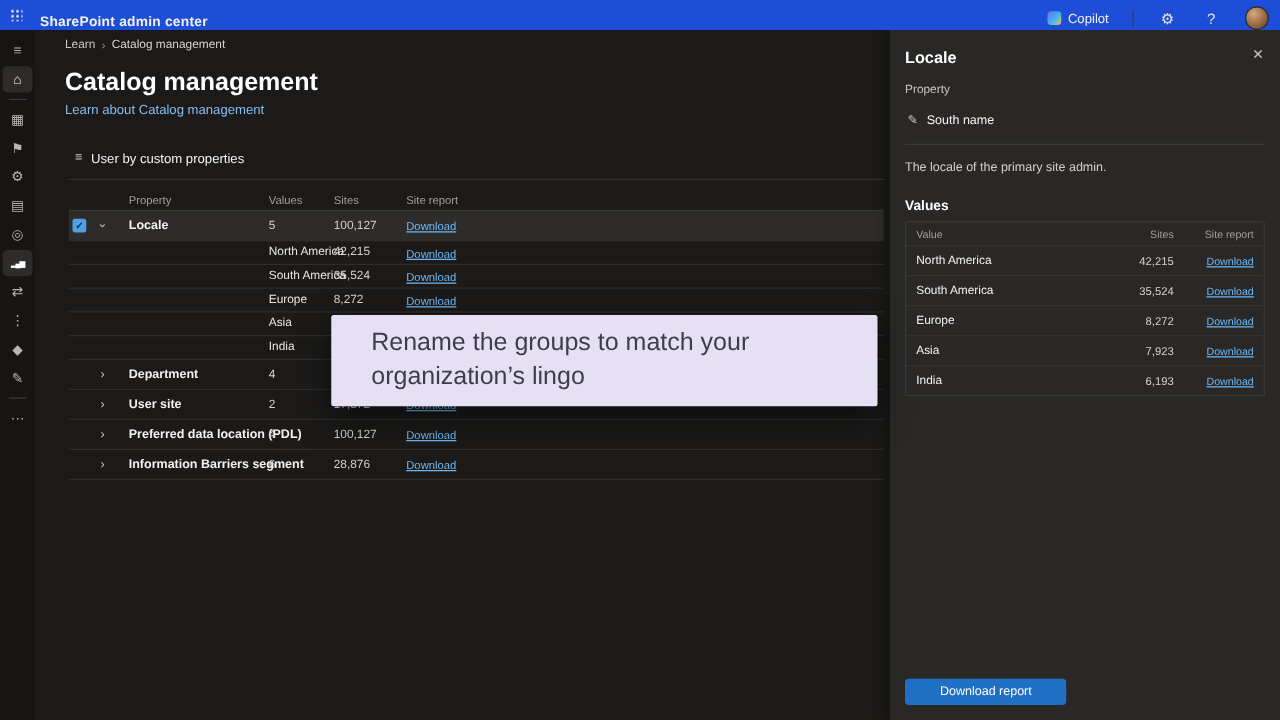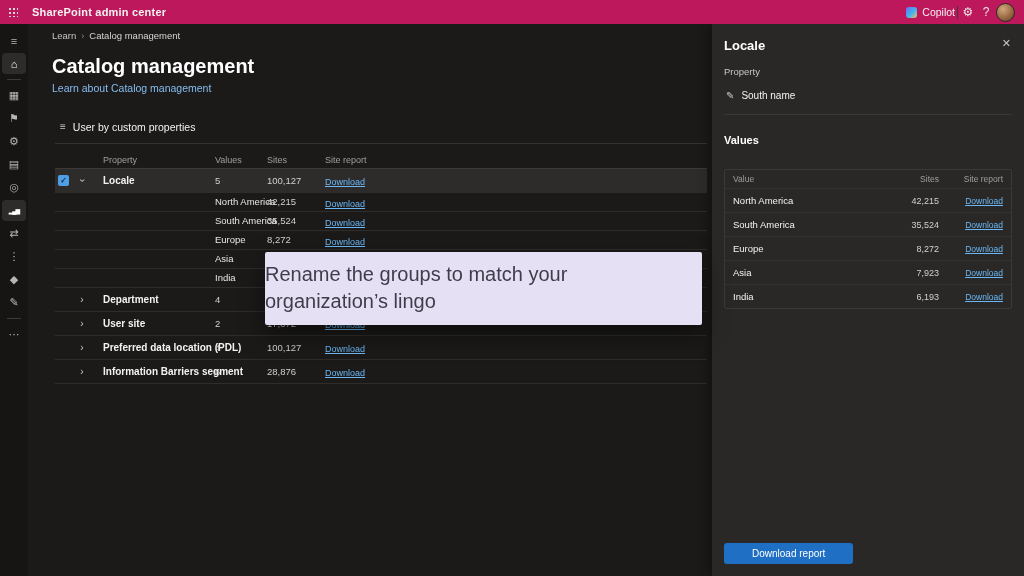--- a/index.html
+++ b/index.html
@@ -1,26 +1,26 @@
 <!DOCTYPE html>
 <html><head>
 <meta charset="utf-8">
 <style>
   html,body{margin:0;padding:0}
   body{width:1024px;height:576px;position:relative;overflow:hidden;background:#1b1a19;
        color:#f3f2f1;font-family:"Liberation Sans",sans-serif}
 
   
-  .topbar{position:absolute;top:0;left:0;right:0;height:24px;background:#be185d;
-          display:flex;align-items:center;z-index:40}
+  .topbar{position:absolute;top:0;left:0;right:0;height:24px;background:#1d4ed8;
+          display:flex;align-items:flex-end;z-index:40}
   .waffle-btn{width:26px;height:24px;display:flex;align-items:center;justify-content:center;cursor:pointer}
   .waffle{width:10px;height:10px;background-image:radial-gradient(#d8d8d8 1px,transparent 1.2px);
           background-size:4px 4px;background-position:0 0}
   .app-title{font-size:11px;font-weight:700;margin-left:6px;letter-spacing:.2px}
-  .topbar-right{margin-left:auto;display:flex;align-items:center;gap:2px;padding-right:9px}
+  .topbar-right{margin-left:auto;display:flex;align-items:center;gap:19px;padding-right:9px}
   .copilot{display:flex;align-items:center;gap:5px;font-size:10.5px;color:#f3f2f1;cursor:pointer}
   .copilot-ic{width:11px;height:11px;border-radius:3px;
               background:linear-gradient(135deg,#6a78f2 10%,#3fb6f0 55%,#f9bd58 100%)}
   .tb-div{width:1px;height:13px;background:#3c3b3a}
   .tb-icon{font-size:12px;color:#e6e5e4;width:16px;text-align:center;cursor:pointer}
   .avatar{width:17px;height:17px;border-radius:50%;cursor:pointer;
           background:radial-gradient(circle at 35% 30%,#d2a87e 0%,#9a6a43 55%,#5f3b24 100%);
           border:1px solid #2a2a2a}
 
   
@@ -76,36 +76,36 @@
          padding:14px 12px;box-sizing:border-box;box-shadow:-3px 0 10px rgba(0,0,0,.35);z-index:20}
   .p-close{position:absolute;top:13px;right:13px;color:#c8c6c4;font-size:11px;cursor:pointer}
   .p-title{font-size:13px;font-weight:700;color:#ffffff}
   .p-sub{font-size:9.5px;color:#c8c6c4;margin-top:13px}
   .edit-cmd{display:inline-flex;align-items:center;gap:7px;font-size:10px;color:#f3f2f1;
             margin-top:11px;cursor:pointer;padding:2px 2px}
   .pencil{font-size:10px;color:#c8c6c4}
   .p-divider{height:1px;background:#39383 7;background:#393837;margin:11px 0 0}
   .p-desc{font-size:10px;color:#d2d0ce;margin-top:13px}
   .p-values-h{font-size:11px;font-weight:700;margin-top:19px;color:#ffffff}
-  .vtable{margin-top:23px;border:1px solid #3a3938;border-radius:2px}
+  .vtable{margin-top:6px;border:1px solid #3a3938;border-radius:2px}
   .vrow{display:grid;grid-template-columns:1fr 58px 64px;align-items:center;height:23px;
         padding:0 8px;border-bottom:1px solid #343332}
   .vrow:last-child{border-bottom:none}
   .vrow.vhead{height:18px}
   .vh{font-size:8.5px;color:#a19f9d}
   .vname{font-size:9.5px;color:#f3f2f1;white-space:nowrap}
   .vnum{font-size:9px;color:#d2d0ce;text-align:right}
   .vdl{font-size:8.5px;color:#6cb8f6;text-decoration:underline;text-align:right;cursor:pointer}
   .r{text-align:right}
   .dl-report{position:absolute;left:12px;bottom:12px;background:#1f6fc5;color:#ffffff;border:none;
              font-family:inherit;font-size:10px;padding:5px 28px;border-radius:3px;cursor:pointer}
 
   
   .callout{position:absolute;left:265px;top:252px;width:437px;min-height:72px;box-sizing:border-box;
-           background:#e6e0f5;color:#403d4b;border-radius:2px;padding:9px 0 11px;
+           background:#e6e0f5;color:#403d4b;border-radius:2px;padding:9px 32px 11px;
            box-shadow:0 10px 24px rgba(0,0,0,.5);z-index:60}
   .callout span{display:block;max-width:330px;font-size:20px;line-height:1.33}
 </style>
 </head>
 <body>
 
 <div class="topbar">
   <div class="waffle-btn">
     <span class="waffle"></span>
   </div>
@@ -290,20 +290,21 @@
 
 <div class="panel">
   <span class="p-close">✕</span>
   <div class="p-title">Locale</div>
   <div class="p-sub">Property</div>
   <div class="edit-cmd">
     <span class="pencil">✎</span>
     <span>South name</span>
   </div>
   <div class="p-divider"></div>
+  <div class="p-desc">The locale of the primary site admin.</div>
   <div class="p-values-h">Values</div>
 
   <div class="vtable">
     <div class="vrow vhead">
       <div class="vh">Value</div>
       <div class="vh r">Sites</div>
       <div class="vh r">Site report</div>
     </div>
     <div class="vrow">
       <div class="vname">North America</div>

